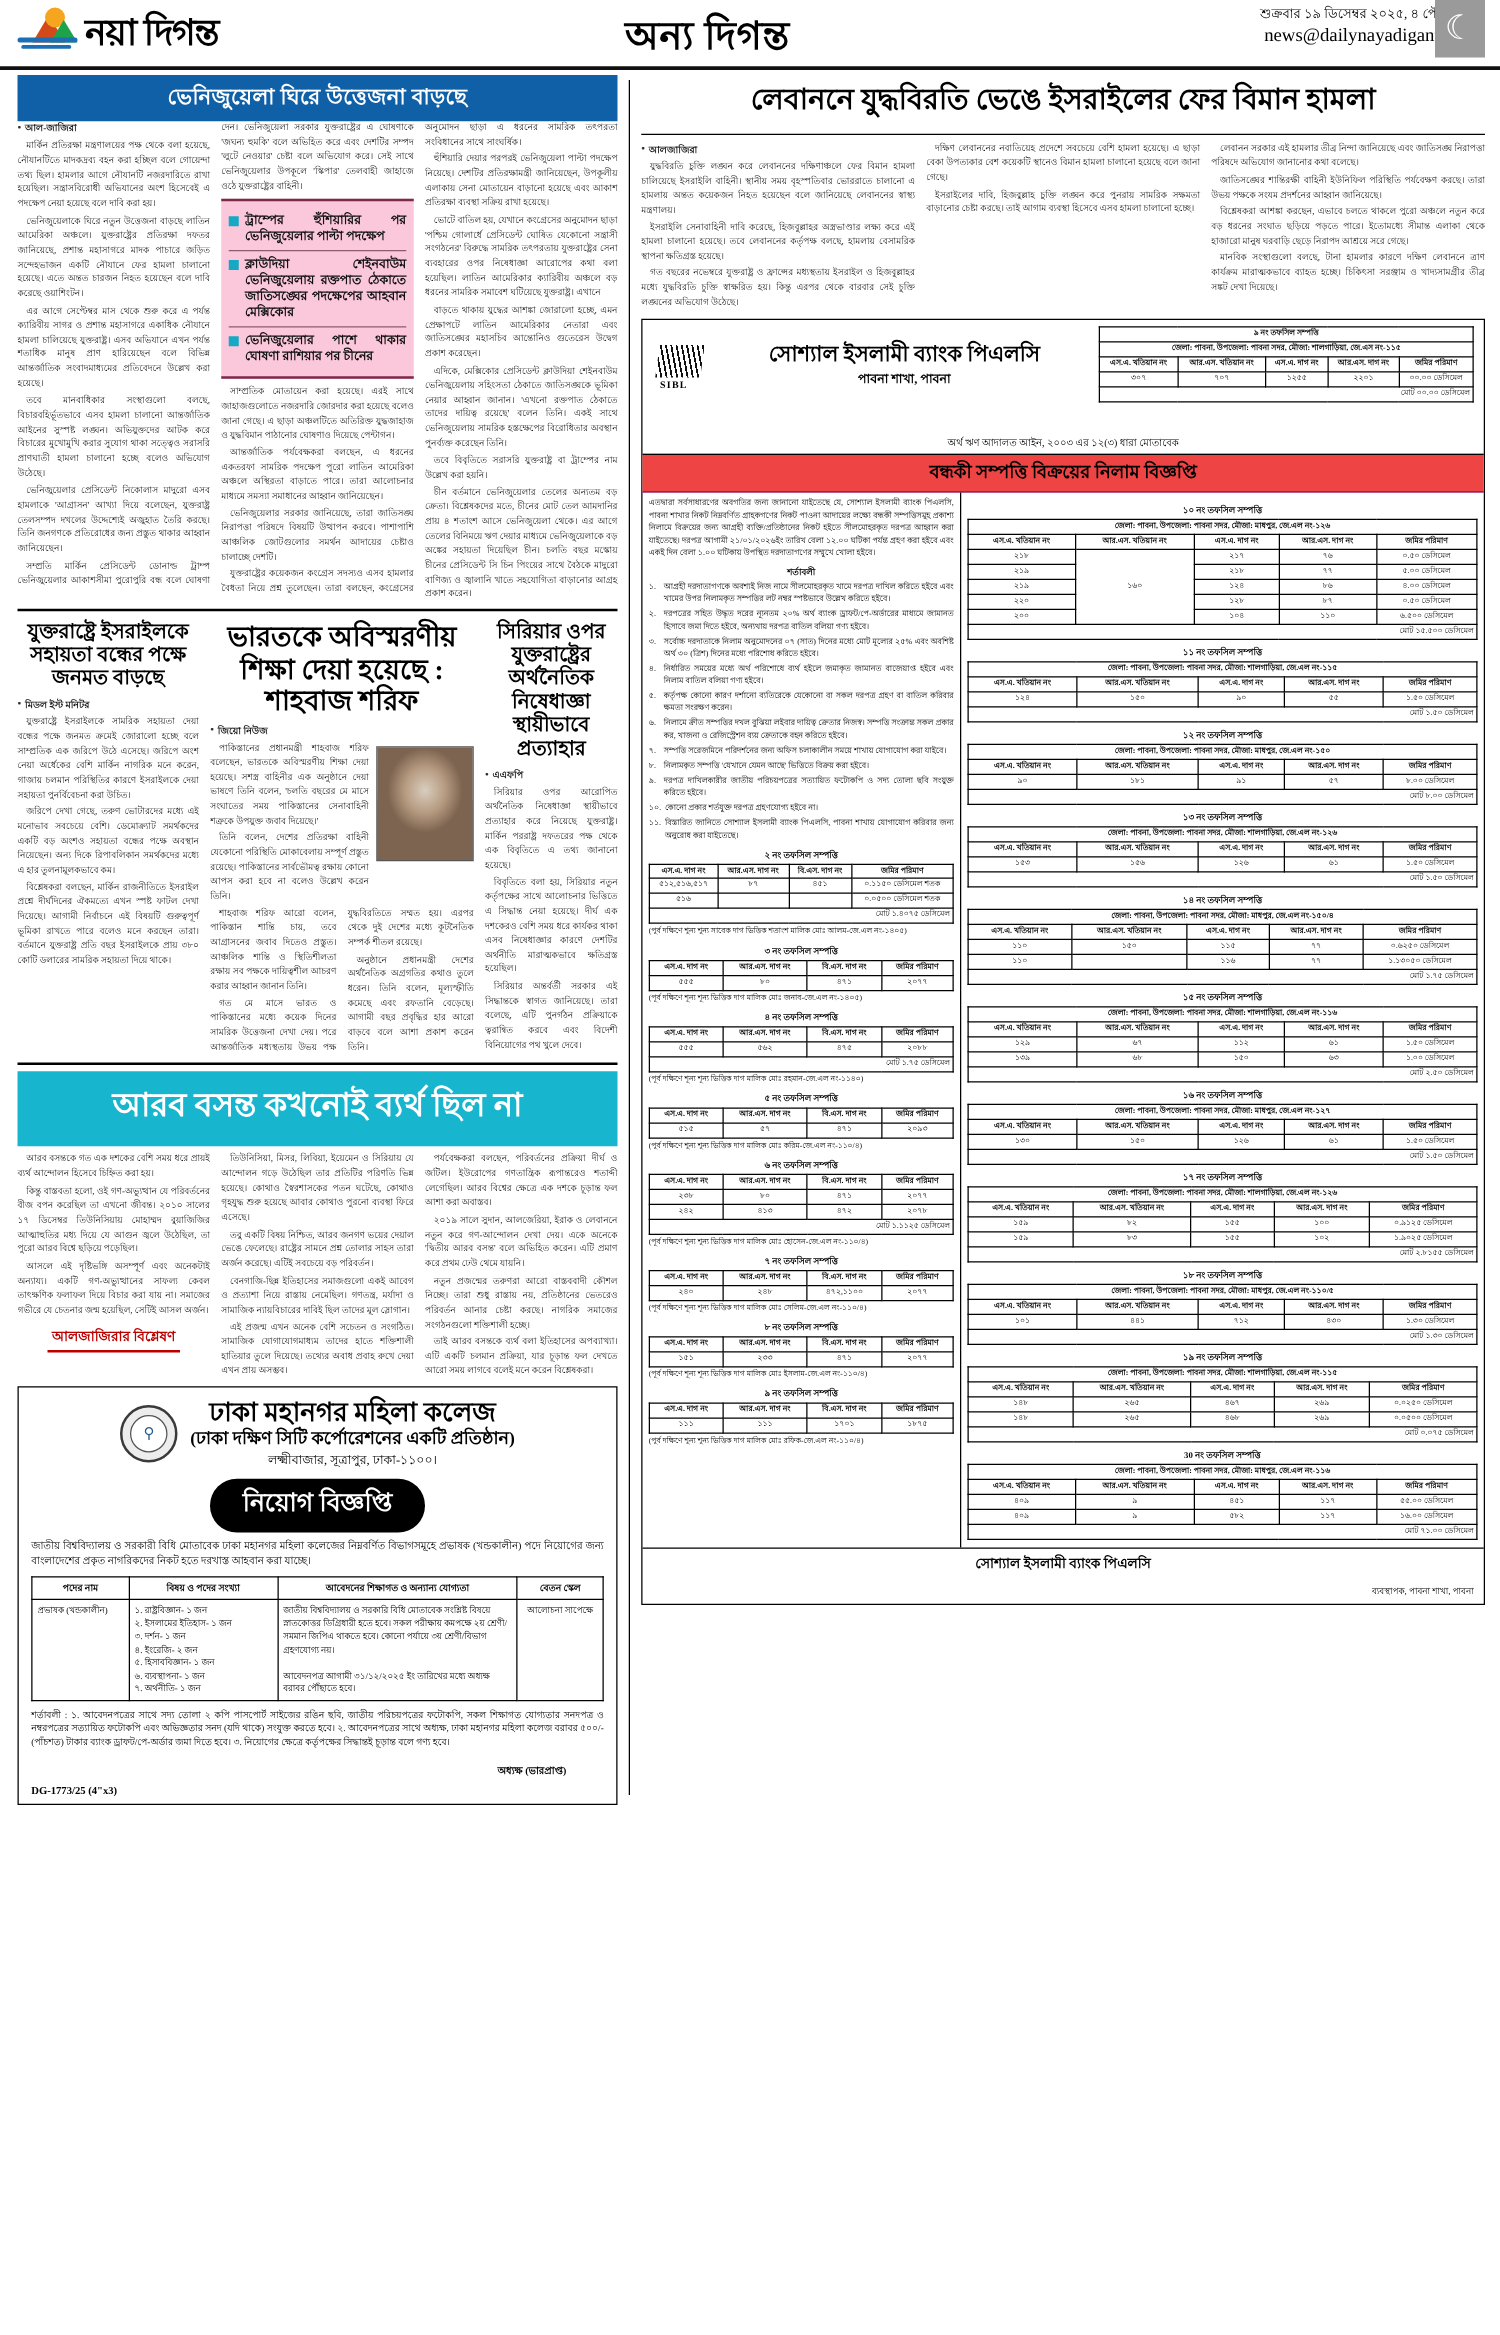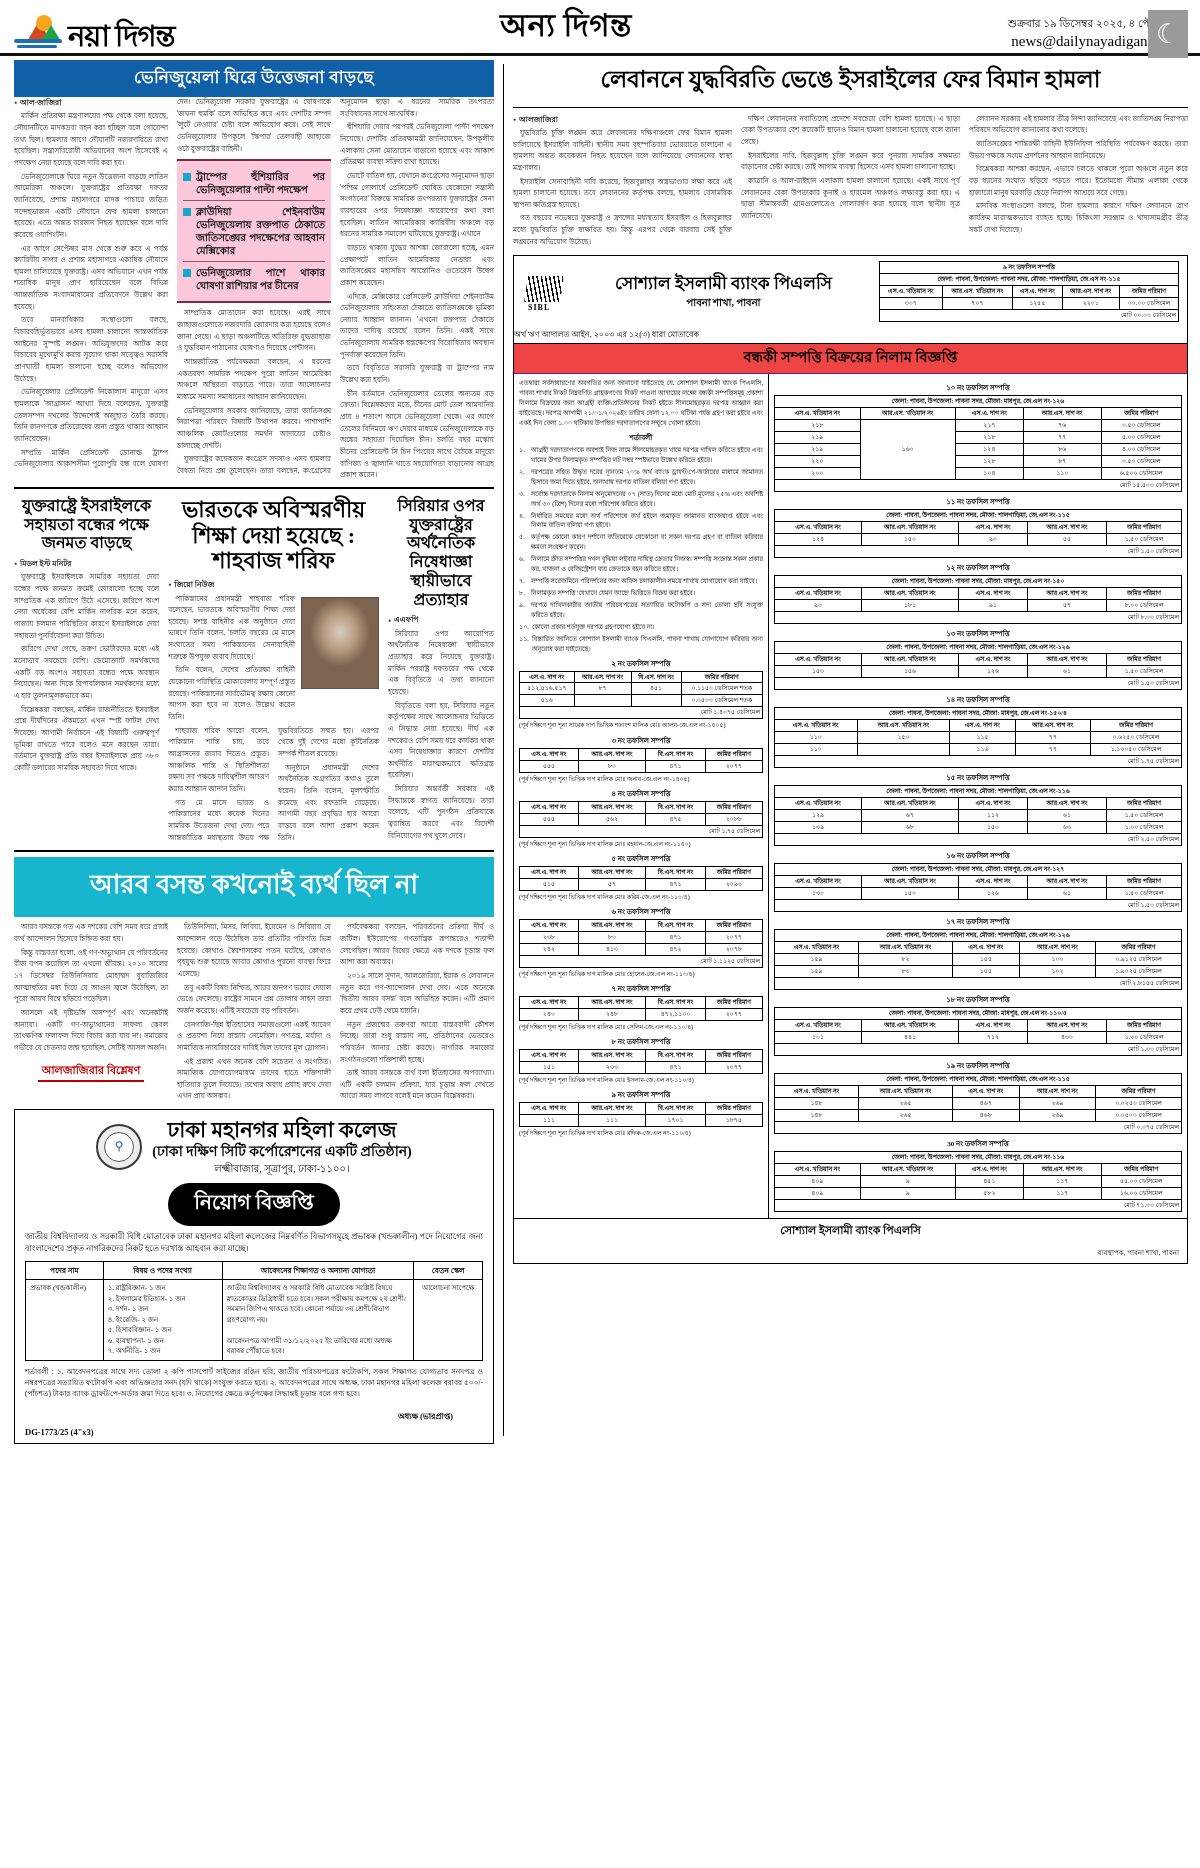--- a/index.html
+++ b/index.html
@@ -9,21 +9,21 @@
     background: #ffffff;
     font-family: "Liberation Serif", "DejaVu Serif", serif;
     color: #000;
     overflow: hidden;
   }
   .page { position: relative; width: 1200px; height: 1868px; padding: 0; }
 
   
   .masthead {
     position: relative; height: 56px; width: 1200px;
-    display: flex; align-items: flex-end; padding: 4px 12px 0 14px;
+    display: flex; align-items: flex-start; padding: 4px 12px 0 14px;
     border-bottom: 3px solid #111;
   }
   .logo-block { display: flex; align-items: flex-end; gap: 2px; width: 230px; }
   .logo-mark { position: relative; width: 52px; height: 40px; }
   .logo-mark .sun {
     position: absolute; left: 22px; top: 2px; width: 16px; height: 16px;
     background: #f5a61e; border-radius: 50%;
   }
   .logo-mark .hill1 {
     position: absolute; left: 12px; top: 8px; width: 0; height: 0;
@@ -185,21 +185,21 @@
       repeating-linear-gradient(72deg, #111 0 1.4px, transparent 1.4px 4px);
     transform: skewX(-8deg);
   }
   .sibl-logo .txt {
     position: absolute; left: 6px; bottom: 0; font-size: 8px; font-weight: bold;
     letter-spacing: 1px;
   }
   .sibl-name { text-align: center; flex: 1; }
   .sibl-name .n1 { font-size: 17px; font-weight: bold; line-height: 1.2; }
   .sibl-name .n2 { font-size: 10px; font-weight: bold; }
-  .sibl-law { font-size: 8px; padding: 1px 0 2px; }
+  .sibl-law { font-size: 8px; text-align: center; padding: 1px 0 2px; margin-top: 20px; }
   .sibl-title {
     font-size: 14.5px; font-weight: bold; text-align: center;
     border-top: 1px solid #000; border-bottom: 1px solid #701a75;
     padding: 2px 0 3px; background: #ef4444;
   }
   .sibl-body { display: flex; }
   .sibl-left { width: 255px; padding: 4px 5px; border-right: 1px solid #000; }
   .sibl-right { flex: 1; padding: 4px 5px; }
   .sibl-p { font-size: 6.4px; line-height: 1.55; text-align: justify; margin-bottom: 3px; }
   .sibl-num { display: flex; gap: 3px; font-size: 6.4px; line-height: 1.55; margin-bottom: 2px; text-align: justify;}
@@ -410,21 +410,20 @@
       <div style="display:flex; gap:9px;">
         <div style="flex:1;" class="body-text">
           <div class="byline">আলজাজিরা</div>
           <p>যুদ্ধবিরতি চুক্তি লঙ্ঘন করে লেবাননের দক্ষিণাঞ্চলে ফের বিমান হামলা চালিয়েছে ইসরাইলি বাহিনী। স্থানীয় সময় বৃহস্পতিবার ভোররাতে চালানো এ হামলায় অন্তত কয়েকজন নিহত হয়েছেন বলে জানিয়েছে লেবাননের স্বাস্থ্য মন্ত্রণালয়।</p>
           <p>ইসরাইলি সেনাবাহিনী দাবি করেছে, হিজবুল্লাহর অস্ত্রভাণ্ডার লক্ষ্য করে এই হামলা চালানো হয়েছে। তবে লেবাননের কর্তৃপক্ষ বলছে, হামলায় বেসামরিক স্থাপনা ক্ষতিগ্রস্ত হয়েছে।</p>
           <p>গত বছরের নভেম্বরে যুক্তরাষ্ট্র ও ফ্রান্সের মধ্যস্থতায় ইসরাইল ও হিজবুল্লাহর মধ্যে যুদ্ধবিরতি চুক্তি স্বাক্ষরিত হয়। কিন্তু এরপর থেকে বারবার সেই চুক্তি লঙ্ঘনের অভিযোগ উঠেছে।</p>
         </div>
         <div style="flex:1;" class="body-text">
           <p>দক্ষিণ লেবাননের নবাতিয়েহ প্রদেশে সবচেয়ে বেশি হামলা হয়েছে। এ ছাড়া বেকা উপত্যকার বেশ কয়েকটি স্থানেও বিমান হামলা চালানো হয়েছে বলে জানা গেছে।</p>
           <p>ইসরাইলের দাবি, হিজবুল্লাহ চুক্তি লঙ্ঘন করে পুনরায় সামরিক সক্ষমতা বাড়ানোর চেষ্টা করছে। তাই আগাম ব্যবস্থা হিসেবে এসব হামলা চালানো হচ্ছে।</p>
-          <p>কাত্রানি ও আল-রাইহান এলাকায় হামলা চালানো হয়েছে। একই সাথে পূর্ব লেবাননের বেকা উপত্যকার কুনাই ও হারমেল অঞ্চলও লক্ষ্যবস্তু করা হয়। এ ছাড়া সীমান্তবর্তী গ্রামগুলোতেও গোলাবর্ষণ করা হয়েছে বলে স্থানীয় সূত্র জানিয়েছে।</p>
         </div>
         <div style="flex:1;" class="body-text">
           <p>লেবানন সরকার এই হামলার তীব্র নিন্দা জানিয়েছে এবং জাতিসঙ্ঘ নিরাপত্তা পরিষদে অভিযোগ জানানোর কথা বলেছে।</p>
           <p>জাতিসঙ্ঘের শান্তিরক্ষী বাহিনী ইউনিফিল পরিস্থিতি পর্যবেক্ষণ করছে। তারা উভয় পক্ষকে সংযম প্রদর্শনের আহ্বান জানিয়েছে।</p>
           <p>বিশ্লেষকরা আশঙ্কা করছেন, এভাবে চলতে থাকলে পুরো অঞ্চলে নতুন করে বড় ধরনের সংঘাত ছড়িয়ে পড়তে পারে। ইতোমধ্যে সীমান্ত এলাকা থেকে হাজারো মানুষ ঘরবাড়ি ছেড়ে নিরাপদ আশ্রয়ে সরে গেছে।</p>
           <p>মানবিক সংস্থাগুলো বলছে, টানা হামলার কারণে দক্ষিণ লেবাননে ত্রাণ কার্যক্রম মারাত্মকভাবে ব্যাহত হচ্ছে। চিকিৎসা সরঞ্জাম ও খাদ্যসামগ্রীর তীব্র সঙ্কট দেখা দিয়েছে।</p>
         </div>
       </div>
 
       <div class="sibl">

